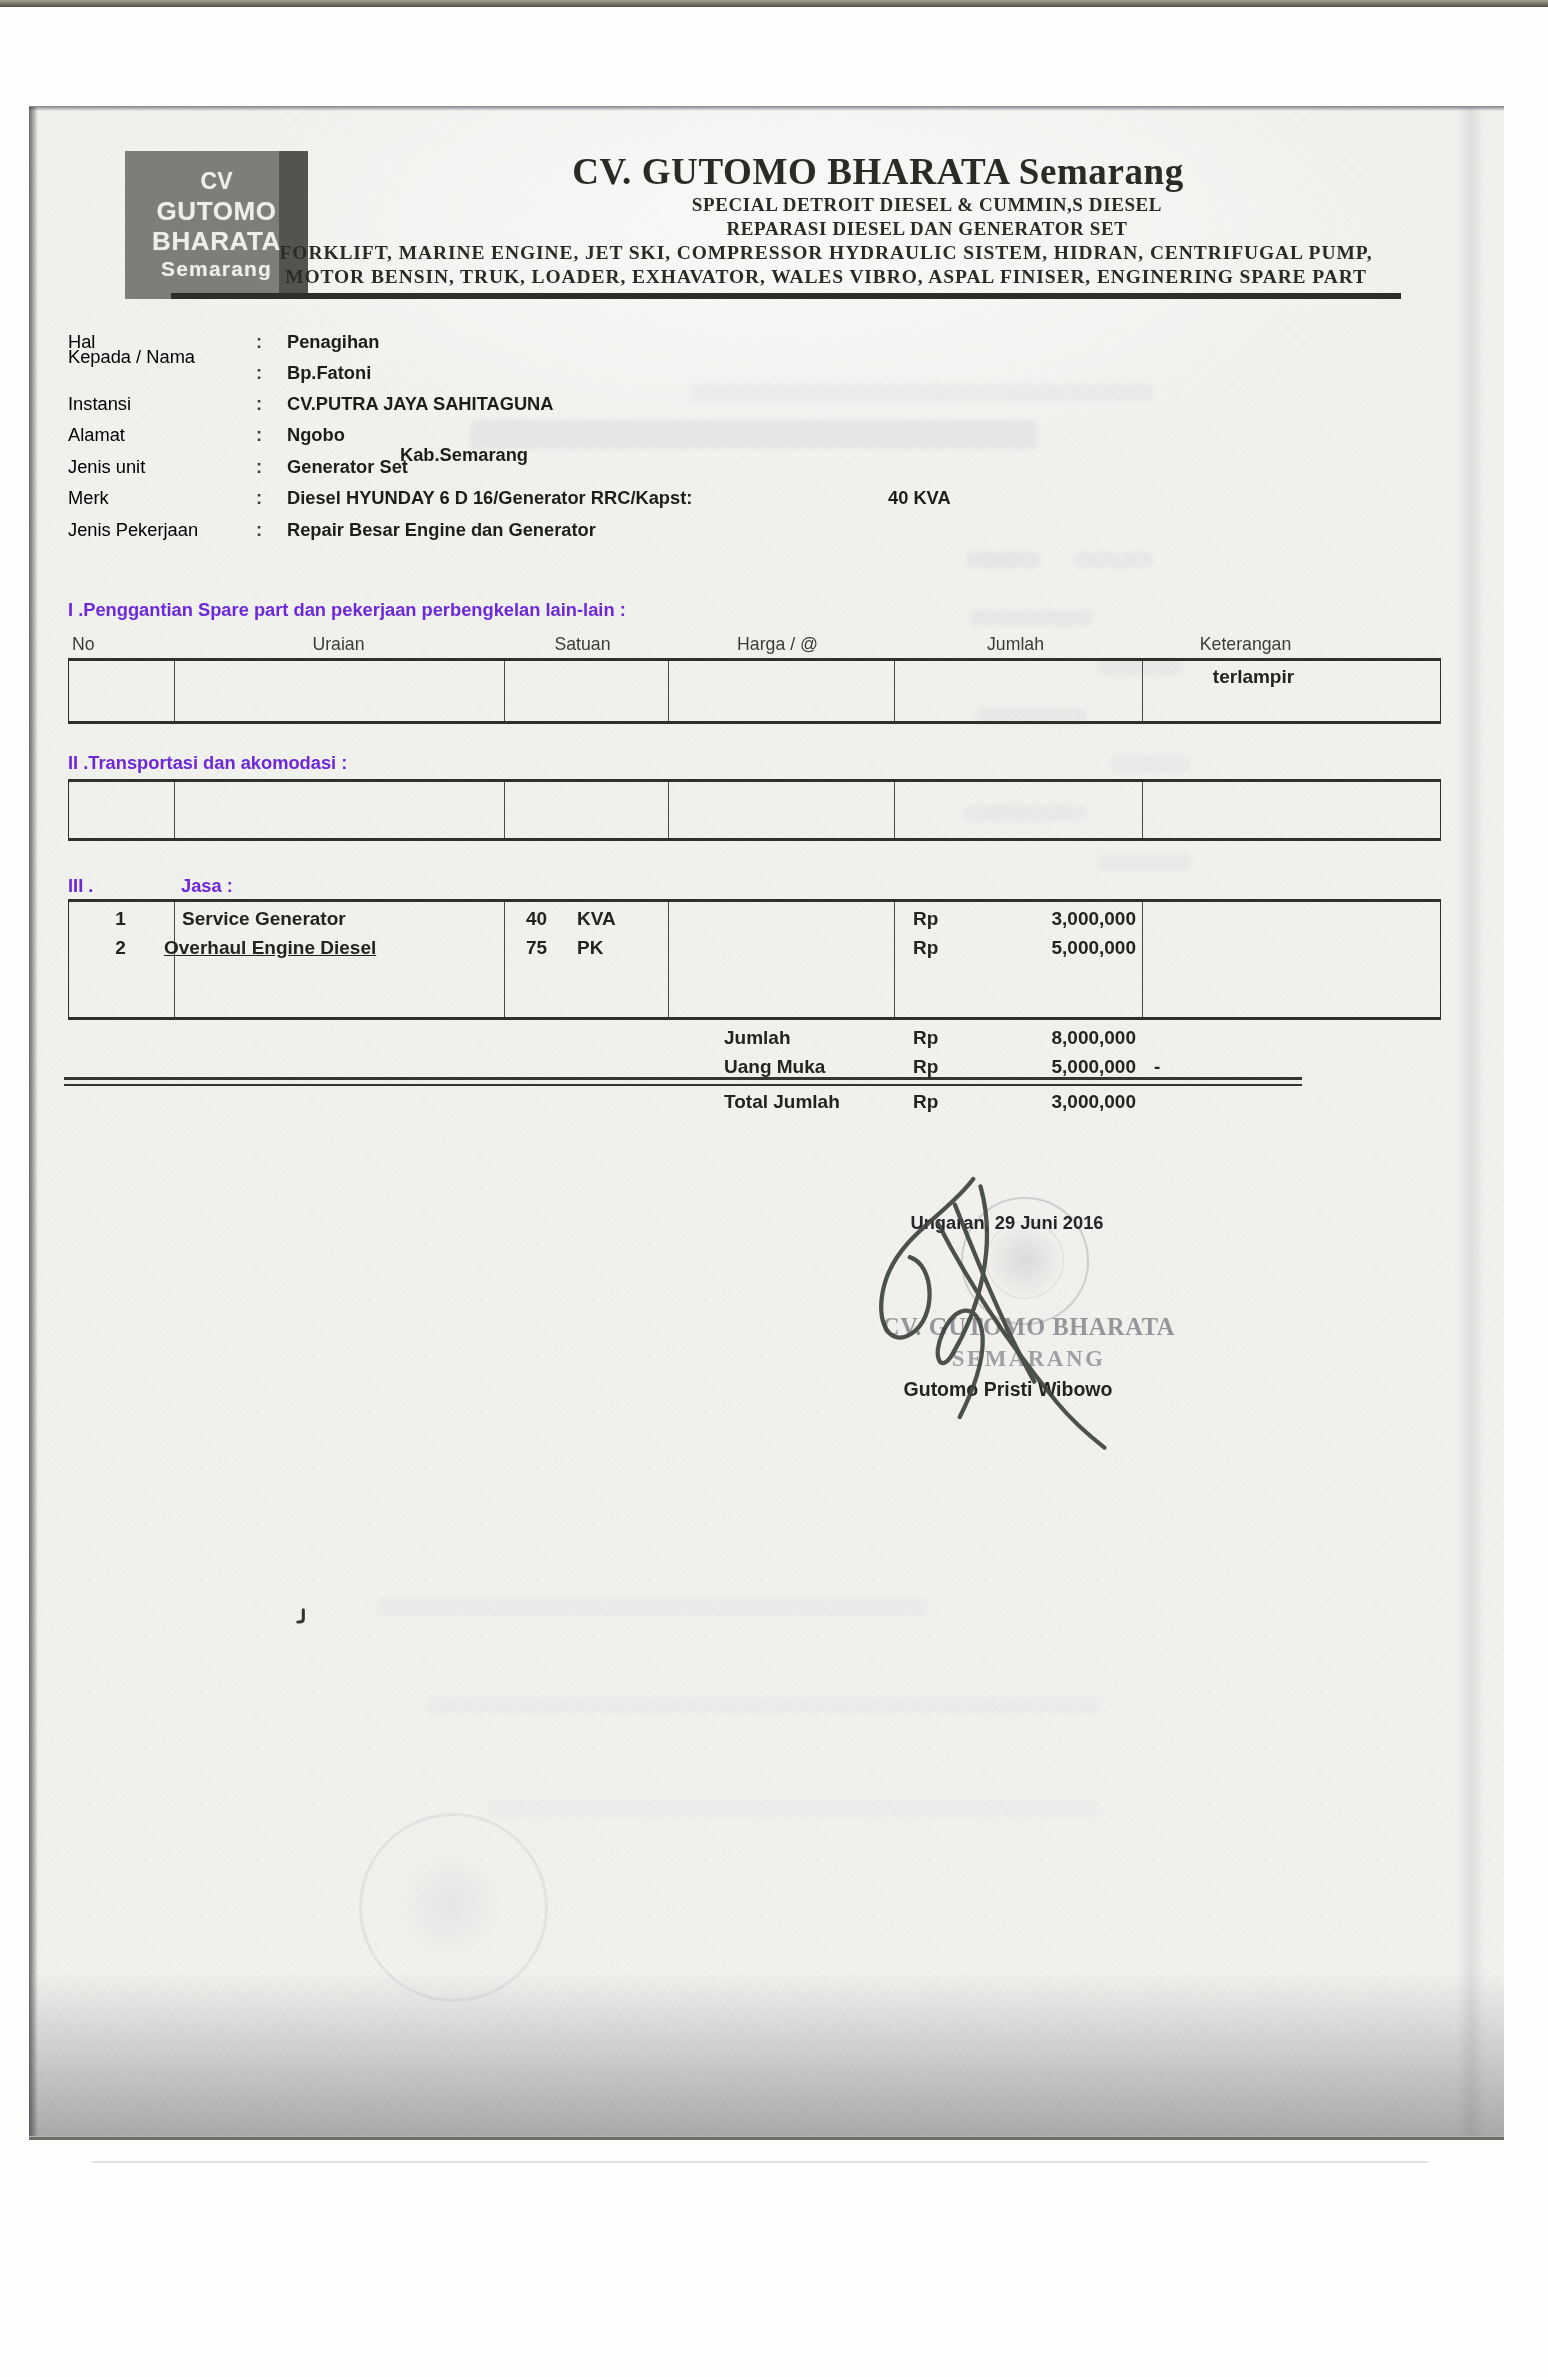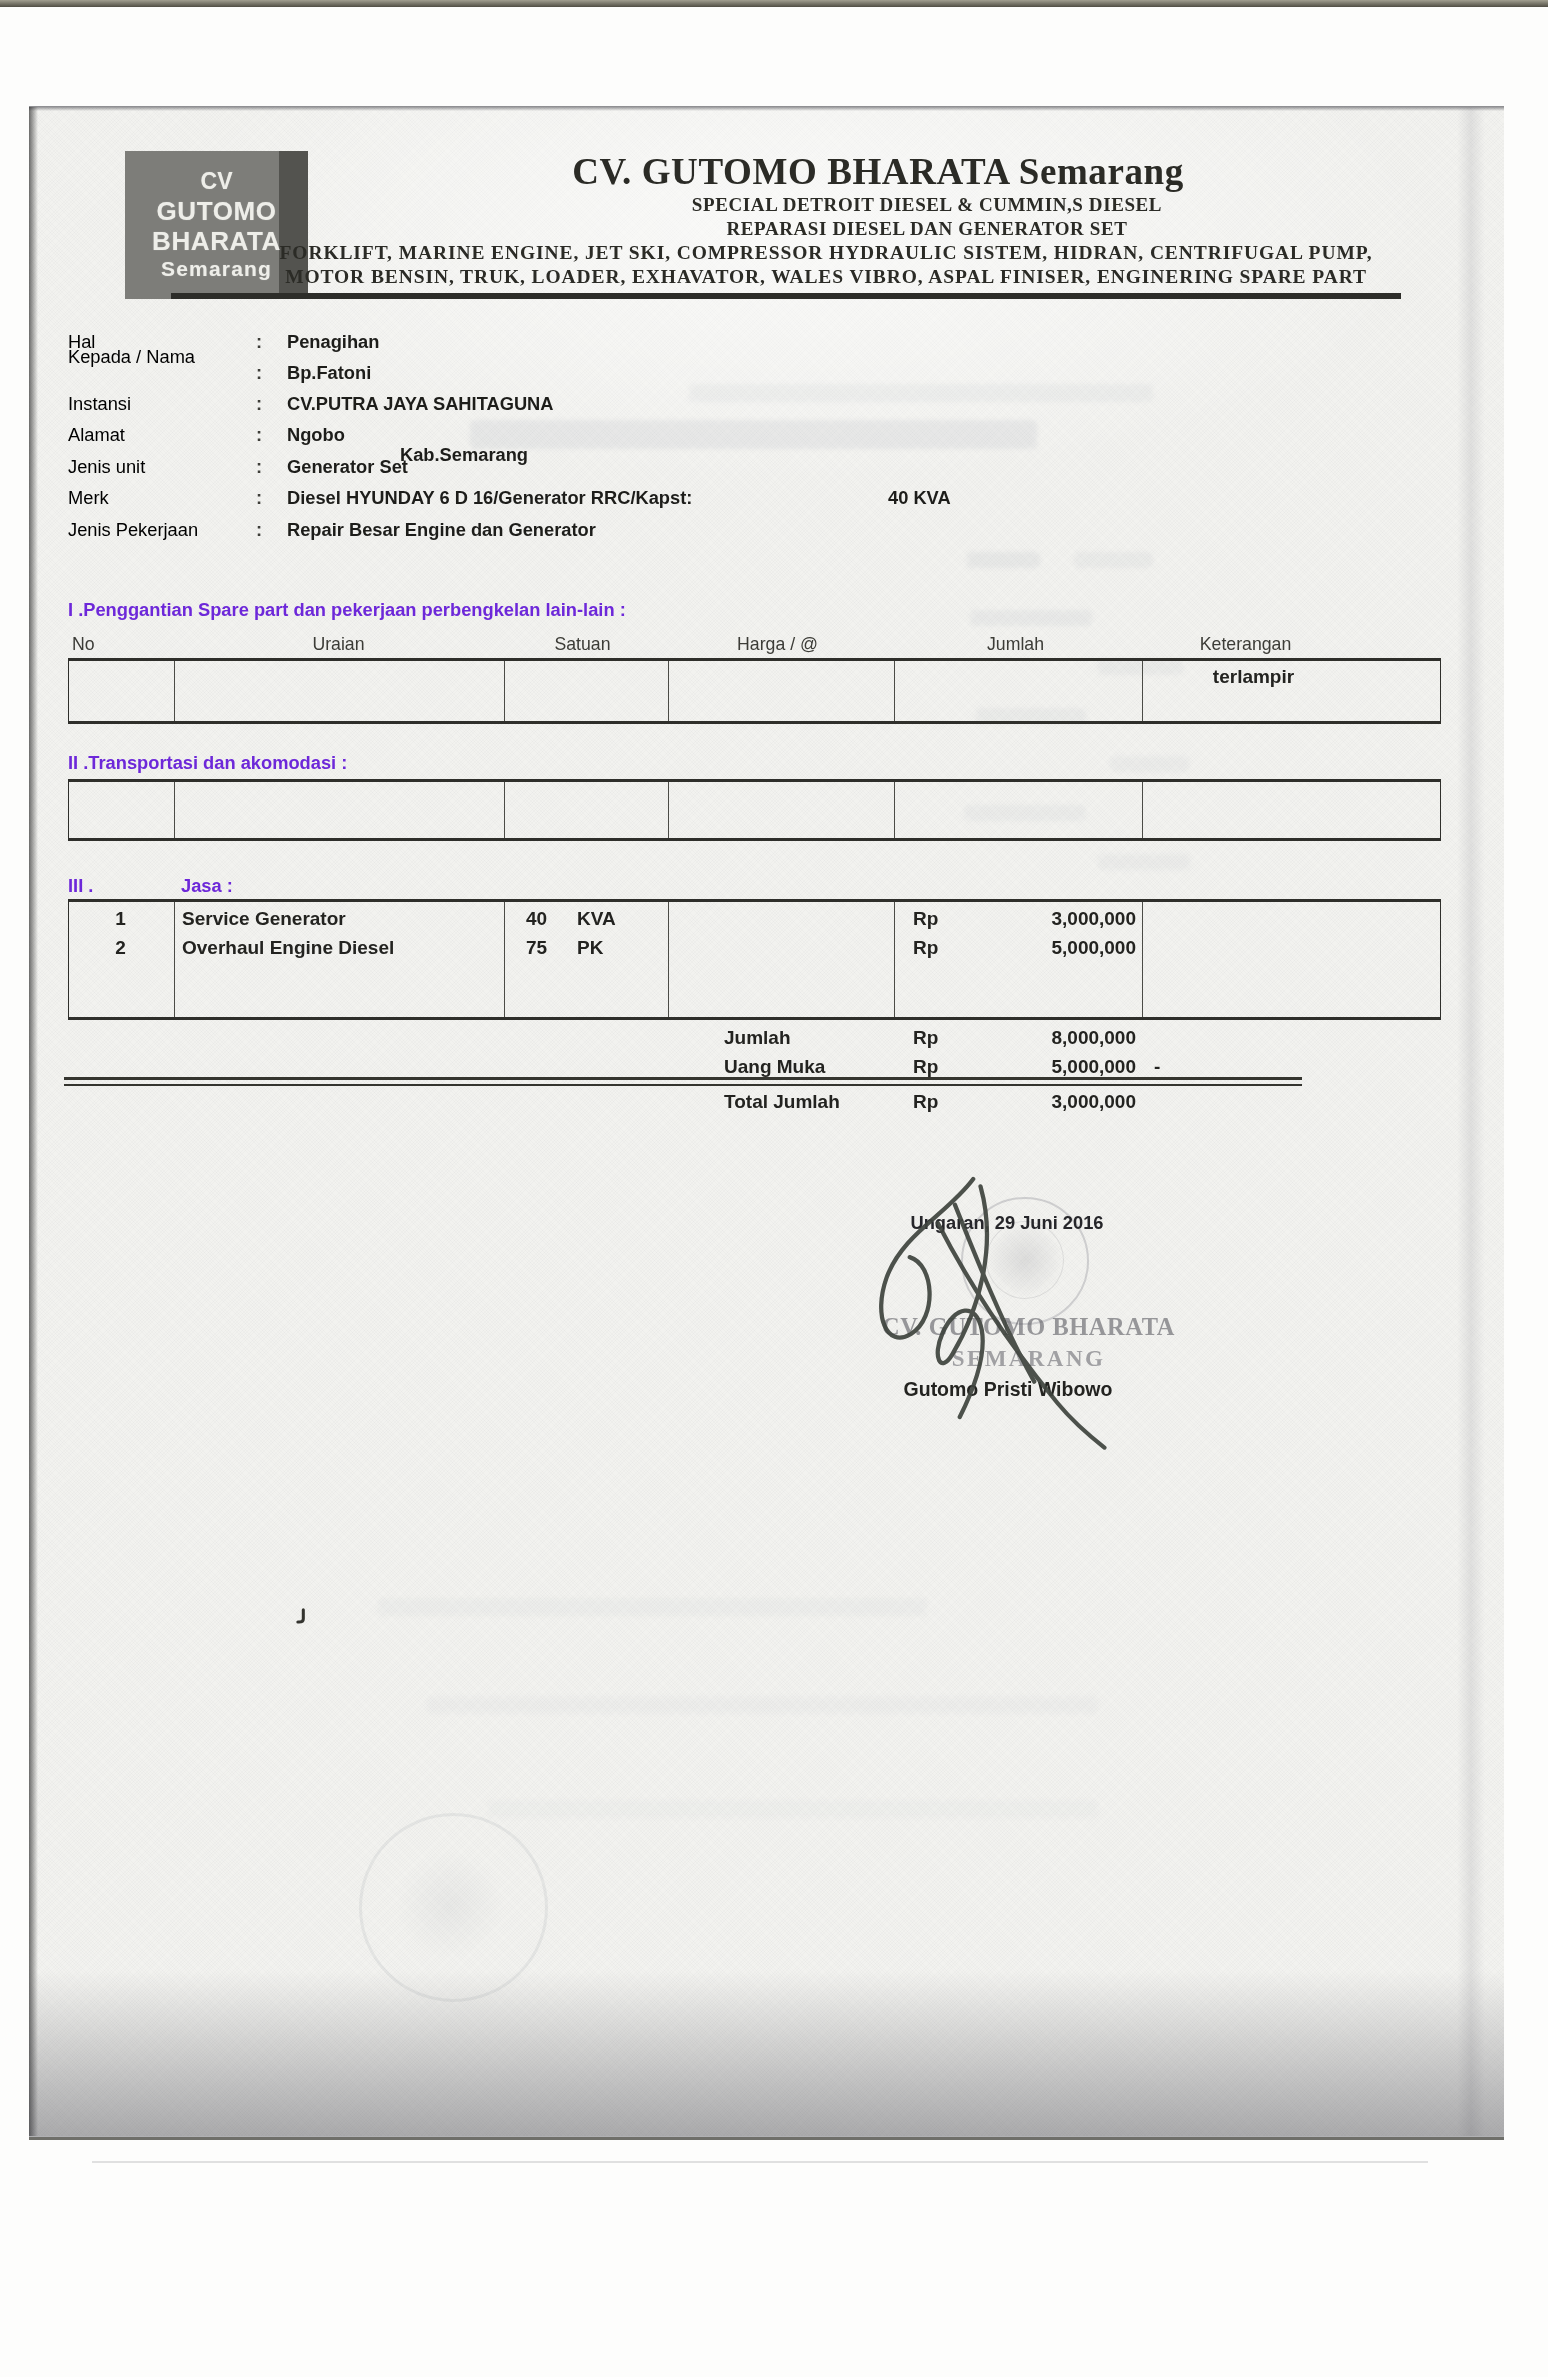--- a/index.html
+++ b/index.html
@@ -194,21 +194,21 @@
   </div>
 
   <div class="abs cell" style="left:68px;top:908px;width:105px;text-align:center;">1</div>
   <div class="abs cell" style="left:182px;top:908px;">Service Generator</div>
   <div class="abs cell" style="left:526px;top:908px;">40</div>
   <div class="abs cell" style="left:577px;top:908px;text-align:center;">KVA</div>
   <div class="abs cell" style="left:913px;top:908px;">Rp</div>
   <div class="abs cell amt" style="left:952px;top:908px;width:184px;">3,000,000</div>
 
   <div class="abs cell" style="left:68px;top:937px;width:105px;text-align:center;">2</div>
-  <div class="abs cell" style="left:182px;top:937px;">Overhaul Engine Diesel</div>
+  <div class="abs cell" style="left:164px;top:937px;text-decoration:underline;">Overhaul Engine Diesel</div>
   <div class="abs cell" style="left:526px;top:937px;">75</div>
   <div class="abs cell" style="left:577px;top:937px;">PK</div>
   <div class="abs cell" style="left:913px;top:937px;">Rp</div>
   <div class="abs cell amt" style="left:952px;top:937px;width:184px;">5,000,000</div>
 
   <div class="abs cell" style="left:724px;top:1027px;">Jumlah</div>
   <div class="abs cell" style="left:913px;top:1027px;">Rp</div>
   <div class="abs cell amt" style="left:952px;top:1027px;width:184px;">8,000,000</div>
 
   <div class="abs cell" style="left:724px;top:1056px;">Uang Muka</div>

